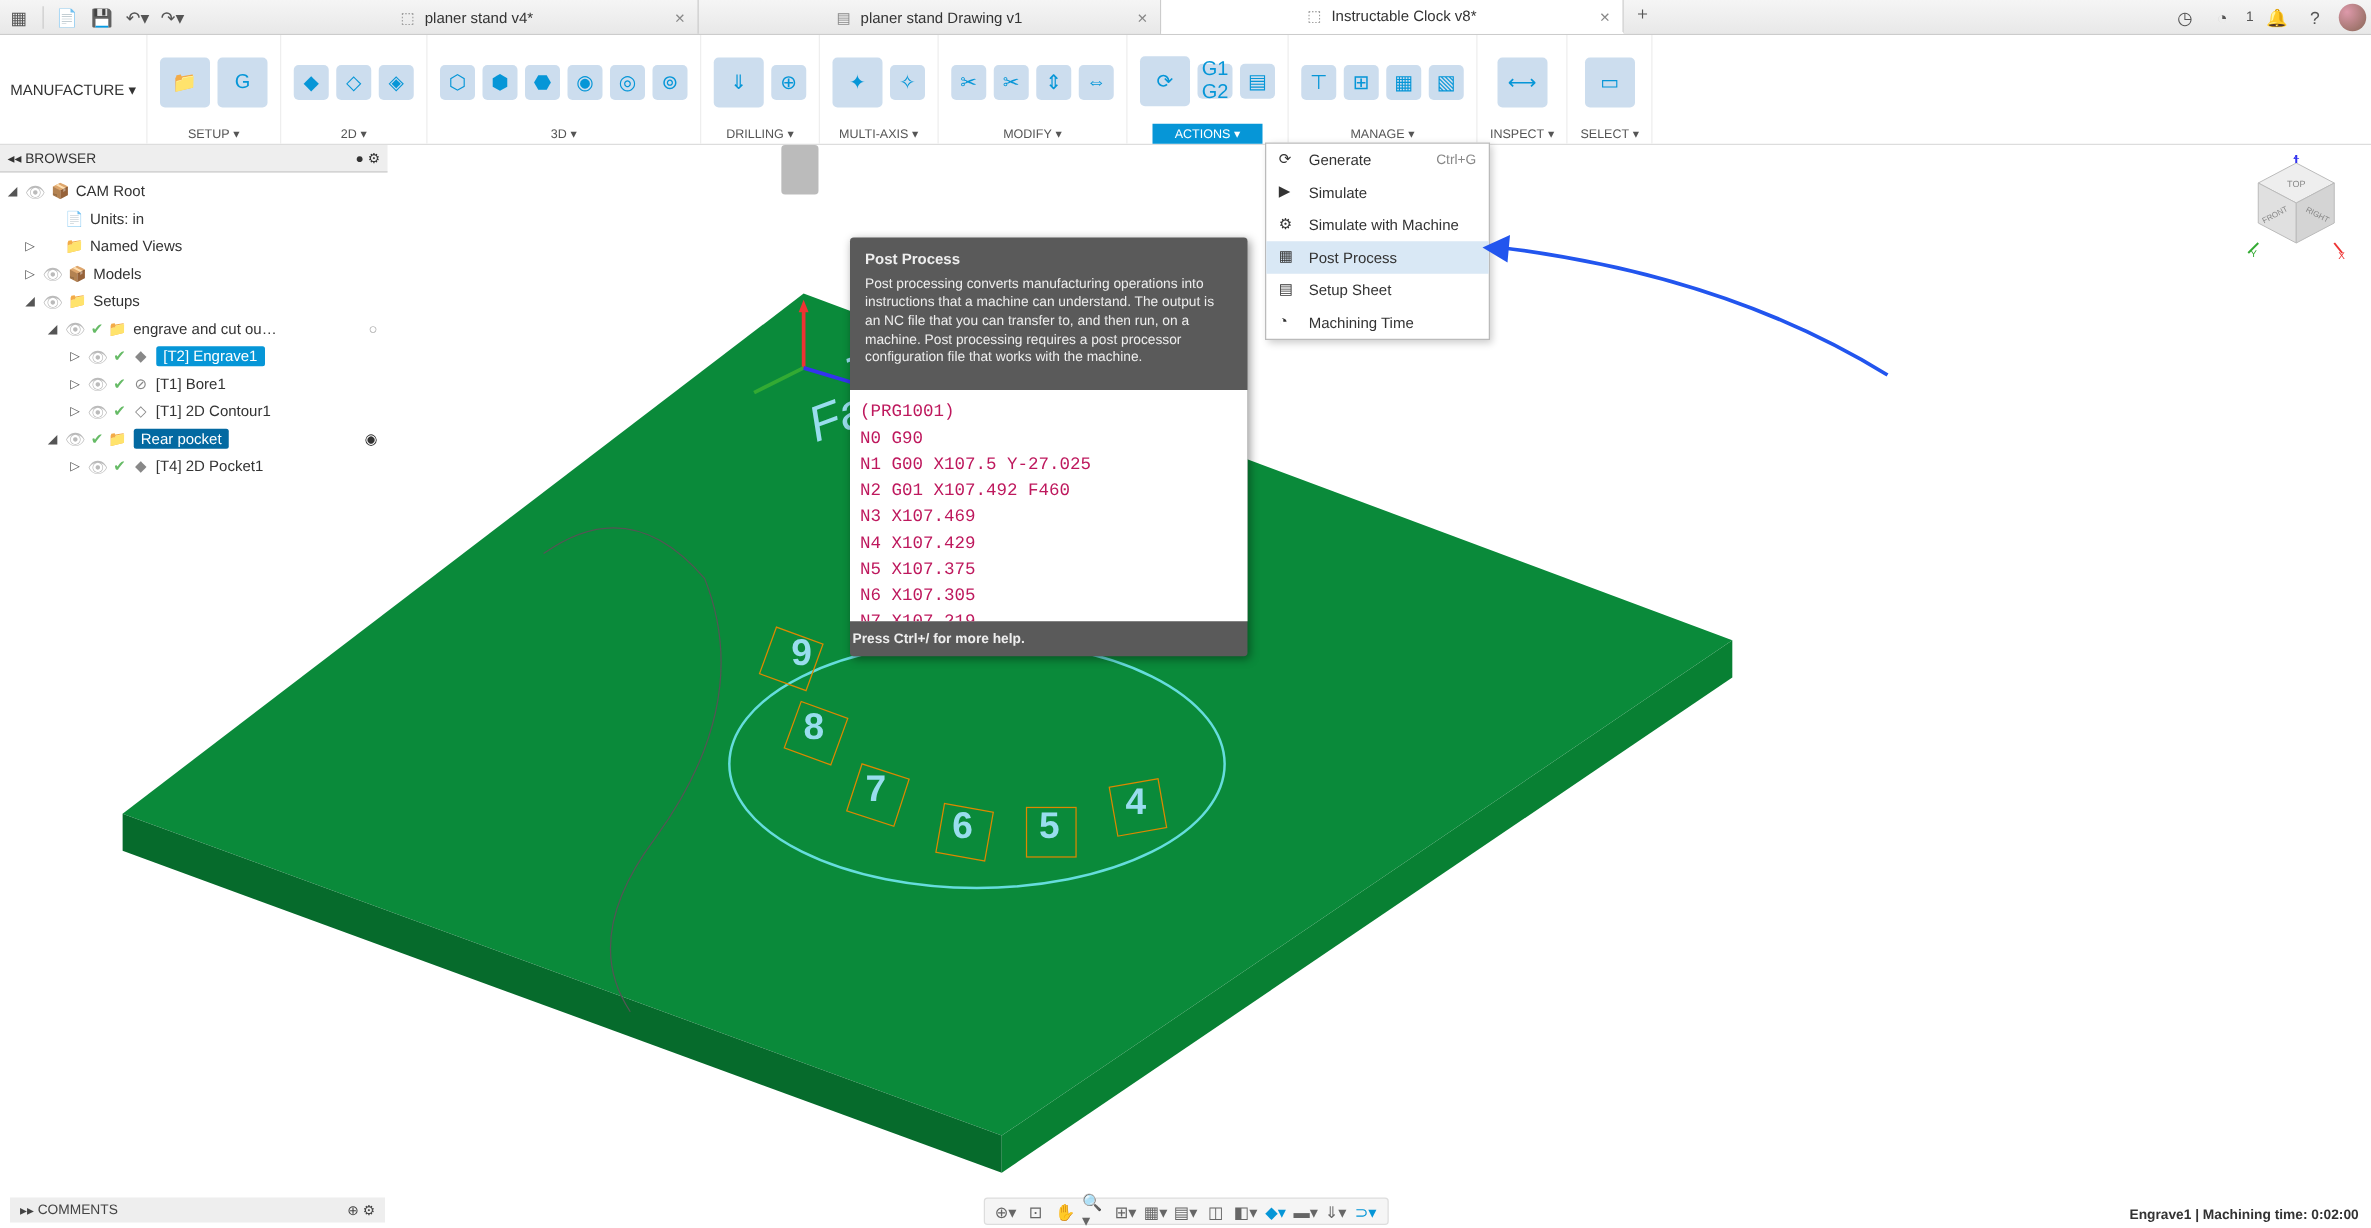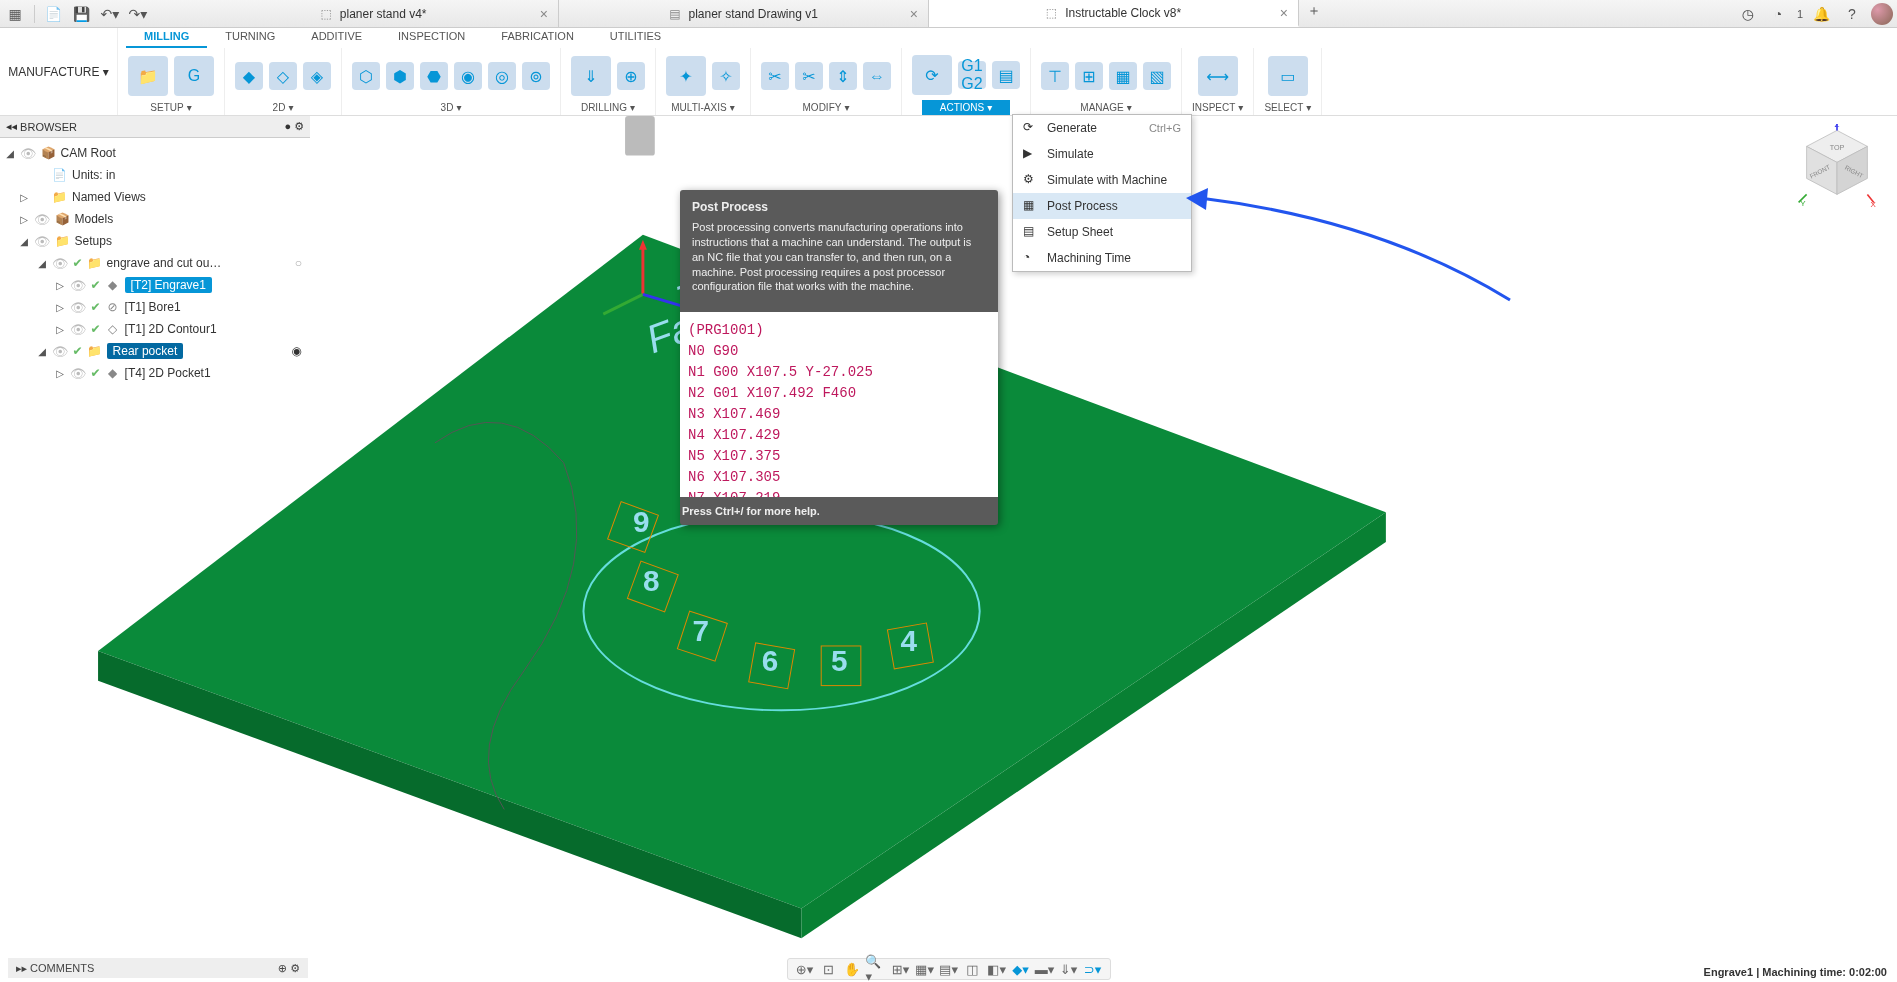--- a/index.html
+++ b/index.html
@@ -123,28 +123,20 @@
     <span style="font-size:11px;color:#555;">1</span>
     <span class="tb-icon">🔔</span>
     <span class="tb-icon">?</span>
     <span class="avatar"></span>
   </div>
 </div>
 
 <div class="ribbon">
   <div class="workspace-btn"><span>MANUFACTURE</span>&nbsp;▾</div>
   <div class="ribbon-tabs-area">
-    <div class="ribbon-tabs">
-      <div class="ribbon-tab active">MILLING</div>
-      <div class="ribbon-tab">TURNING</div>
-      <div class="ribbon-tab">ADDITIVE</div>
-      <div class="ribbon-tab">INSPECTION</div>
-      <div class="ribbon-tab">FABRICATION</div>
-      <div class="ribbon-tab">UTILITIES</div>
-    </div>
     <div class="ribbon-content">
       <div class="ribbon-group">
         <div class="icons">
             <span class="ribbon-ico big">📁</span>
             <span class="ribbon-ico big">G</span>
           </div>
         <div class="label"><span>SETUP</span> ▾</div>
       </div>
       <div class="ribbon-group">
         <div class="icons">

